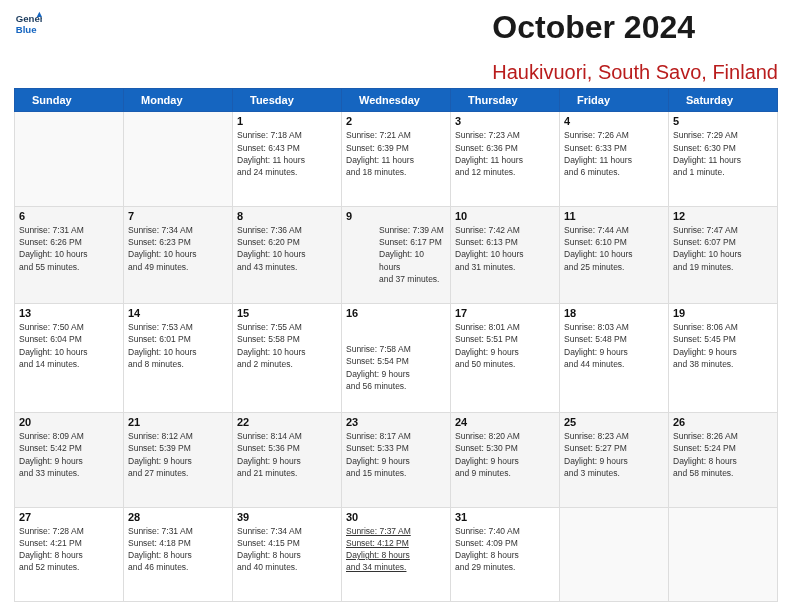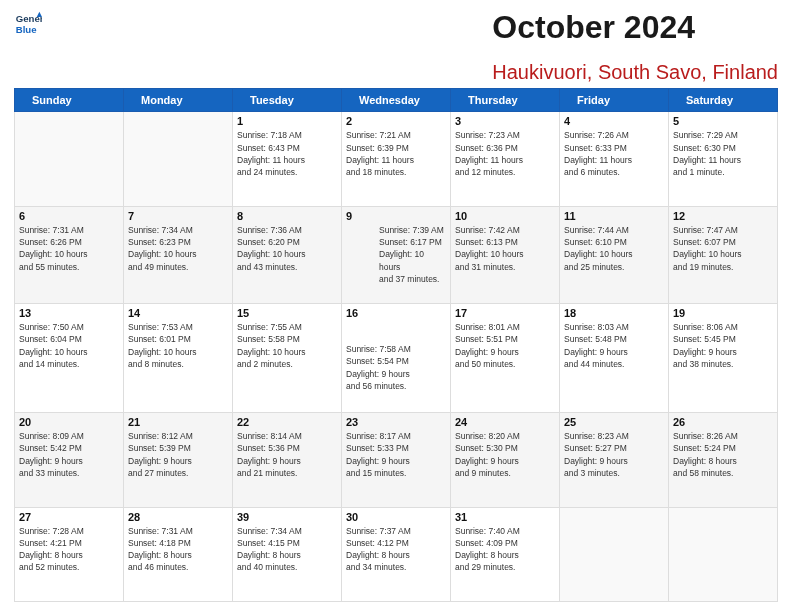--- a/index.html
+++ b/index.html
@@ -328,21 +328,21 @@
           </td>
           <td>
             <span class="day-num">39</span>
             <div class="day-detail" style="white-space: pre-line;">Sunrise: 7:34 AM
 Sunset: 4:15 PM
 Daylight: 8 hours
 and 40 minutes.</div>
           </td>
           <td>
             <span class="day-num">30</span>
-            <div class="day-detail" style="white-space: pre-line;">Sunrise: 7:37 AM
+            <div class="day-detail" style="white-space: pre-line; text-decoration: underline;">Sunrise: 7:37 AM
 Sunset: 4:12 PM
 Daylight: 8 hours
 and 34 minutes.</div>
           </td>
           <td>
             <span class="day-num">31</span>
             <div class="day-detail" style="white-space: pre-line;">Sunrise: 7:40 AM
 Sunset: 4:09 PM
 Daylight: 8 hours
 and 29 minutes.</div>

